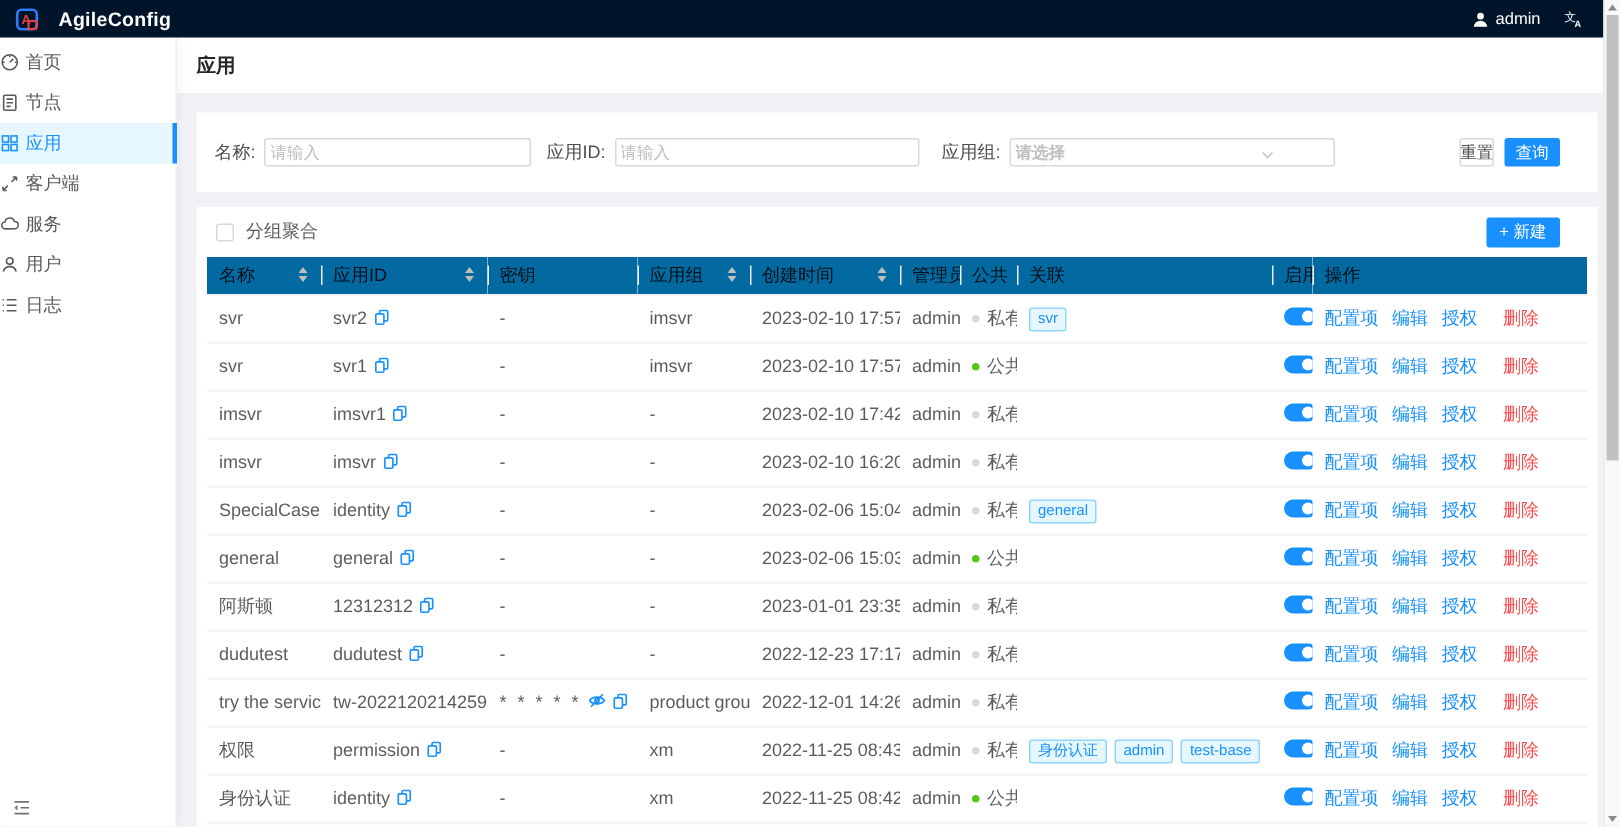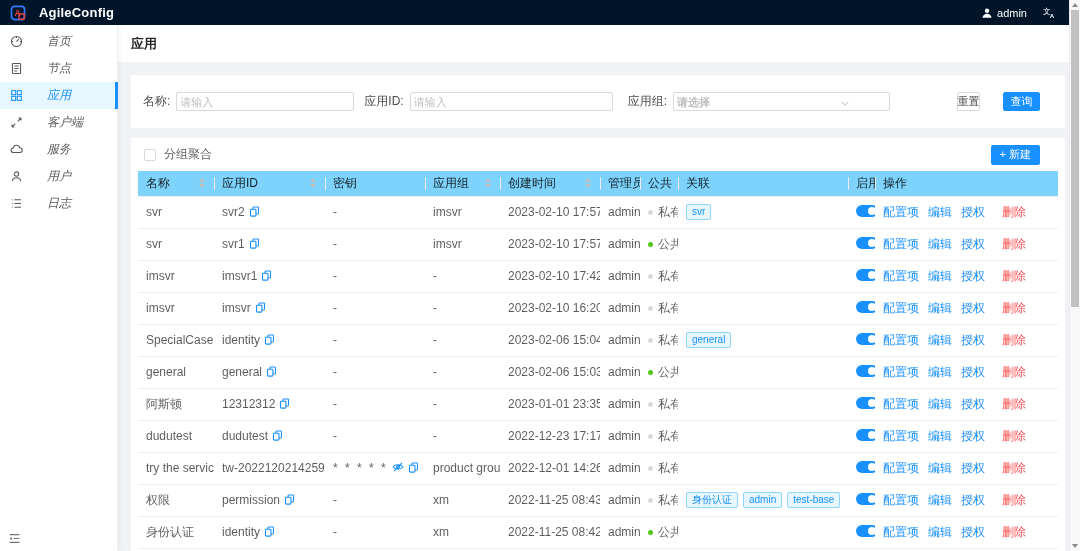--- a/index.html
+++ b/index.html
@@ -20,33 +20,33 @@
     border-left:1px solid #ebebeb; z-index:40; }
   .sb-up { position:absolute; top:3px; left:2px; width:0; height:0;
     border-left:3px solid transparent; border-right:3px solid transparent; border-bottom:4px solid #8a8a8a; }
   .sb-down { position:absolute; bottom:3px; left:2px; width:0; height:0;
     border-left:3px solid transparent; border-right:3px solid transparent; border-top:4px solid #8a8a8a; }
   .sb-thumb { position:absolute; top:10px; left:1px; width:8px; height:297px; background:#c1c1c1; }
 
   
   .sidebar { position:absolute; left:0; top:25px; width:118px; height:526px; background:#fff;
     border-right:1px solid #f0f0f0; box-shadow:2px 0 6px rgba(0,21,41,.04); z-index:20; padding-top:3px; }
-  .side-item { height:27px; display:flex; align-items:center; padding-left:10px; gap:24px;
-    font-size:12px; color:#595959; cursor:pointer; position:relative;font-style:italic; }
+  .side-item { height:27px; display:flex; align-items:center; gap:4px;
+    font-size:12px; color:#595959; cursor:pointer; position:relative; }
   .side-item .sicon { display:flex; width:13px; height:13px; flex:none; }
   .side-item.active { background:#e6f7ff; color:#1890ff; }
   .side-item.active::after { content:''; position:absolute; right:-1px; top:0; bottom:0; width:3px; background:#1890ff; }
   .collapse-btn { position:absolute; bottom:5px; left:8px; width:14px; height:14px; color:#737373; cursor:pointer; display:flex; }
 
   
   .main { position:absolute; left:118px; top:25px; width:951px; height:526px; overflow:hidden; }
   .page-header { height:37px; background:#fff; display:flex; align-items:center; padding-left:13px; }
   .page-title { font-size:13px; font-weight:bold; color:#262626; }
   .content { padding:13px 4px 0 13px; }
-  .card { background:#fff;gap:16px; }
+  .card { background:#fff; }
 
   
   .search-card { height:53px; display:flex; align-items:center; padding:0 25px 0 12px; margin-bottom:10px; }
   .f-label { font-size:12px; color:#4d4d4d; margin-right:6px; white-space:nowrap; }
   .inp { height:19px; border:1px solid #d9d9d9; border-radius:2px; font-size:11px; padding:0 3px;
     color:rgba(0,0,0,.65); outline:none; font-family:inherit; }
   .inp::placeholder { color:#bfbfbf; }
   .inp.w1 { width:178px; margin-right:10px; }
   .inp.w2 { width:203px; margin-right:15px; }
   .sel-wrap { position:relative; width:183px; }
@@ -60,21 +60,21 @@
 
   
   .table-card { min-height:413px; padding-bottom:6px; }
   .toolbar { height:33px; display:flex; align-items:center; padding:0 25px 0 13px; }
   .checkbox { width:12px; height:12px; border:1px solid #d9d9d9; border-radius:2px; background:#fff; cursor:pointer; flex:none; }
   .cb-label { font-size:12px; color:rgba(0,0,0,.65); margin-left:8px; }
   .btn-new { margin-left:auto; height:20px; padding:0 9px; background:#1890ff; color:#fff; font-size:11px;
     border-radius:2px; display:flex; align-items:center; cursor:pointer; }
 
   table.apps { width:calc(100% - 14px); margin:0 7px; border-collapse:collapse; table-layout:fixed; }
-  th { background:#7dd3fc; height:25px; font-weight:500; font-size:12px; color:rgba(0,0,0,.85);
+  th { background:#0369a1; height:25px; font-weight:500; font-size:12px; color:rgba(0,0,0,.85);
     text-align:left; padding:0 8px; position:relative; border-bottom:1px solid #f0f0f0; white-space:nowrap; }
   th:not(:first-child)::before { content:''; position:absolute; left:0; top:6px; height:13px; width:1px; background:#ededed; }
   .sorter { position:absolute; right:9px; top:50%; transform:translateY(-50%); display:flex; flex-direction:column; cursor:pointer; }
   .cu { width:0; height:0; border-left:3px solid transparent; border-right:3px solid transparent; border-bottom:4px solid #bfbfbf; margin-bottom:2px; }
   .cd { width:0; height:0; border-left:3px solid transparent; border-right:3px solid transparent; border-top:4px solid #bfbfbf; }
   td { height:32px; padding:0 8px; border-bottom:1px solid #f0f0f0; font-size:12px; color:rgba(0,0,0,.65);
     white-space:nowrap; overflow:hidden; }
   .copy-ic, .eye-ic { display:inline-flex; vertical-align:-1px; margin-left:4px; cursor:pointer; }
   .dot { display:inline-block; width:5px; height:5px; border-radius:50%; margin-right:5px; vertical-align:1px; }
   .dot.gray { background:#d9d9d9; } .dot.green { background:#52c41a; }

